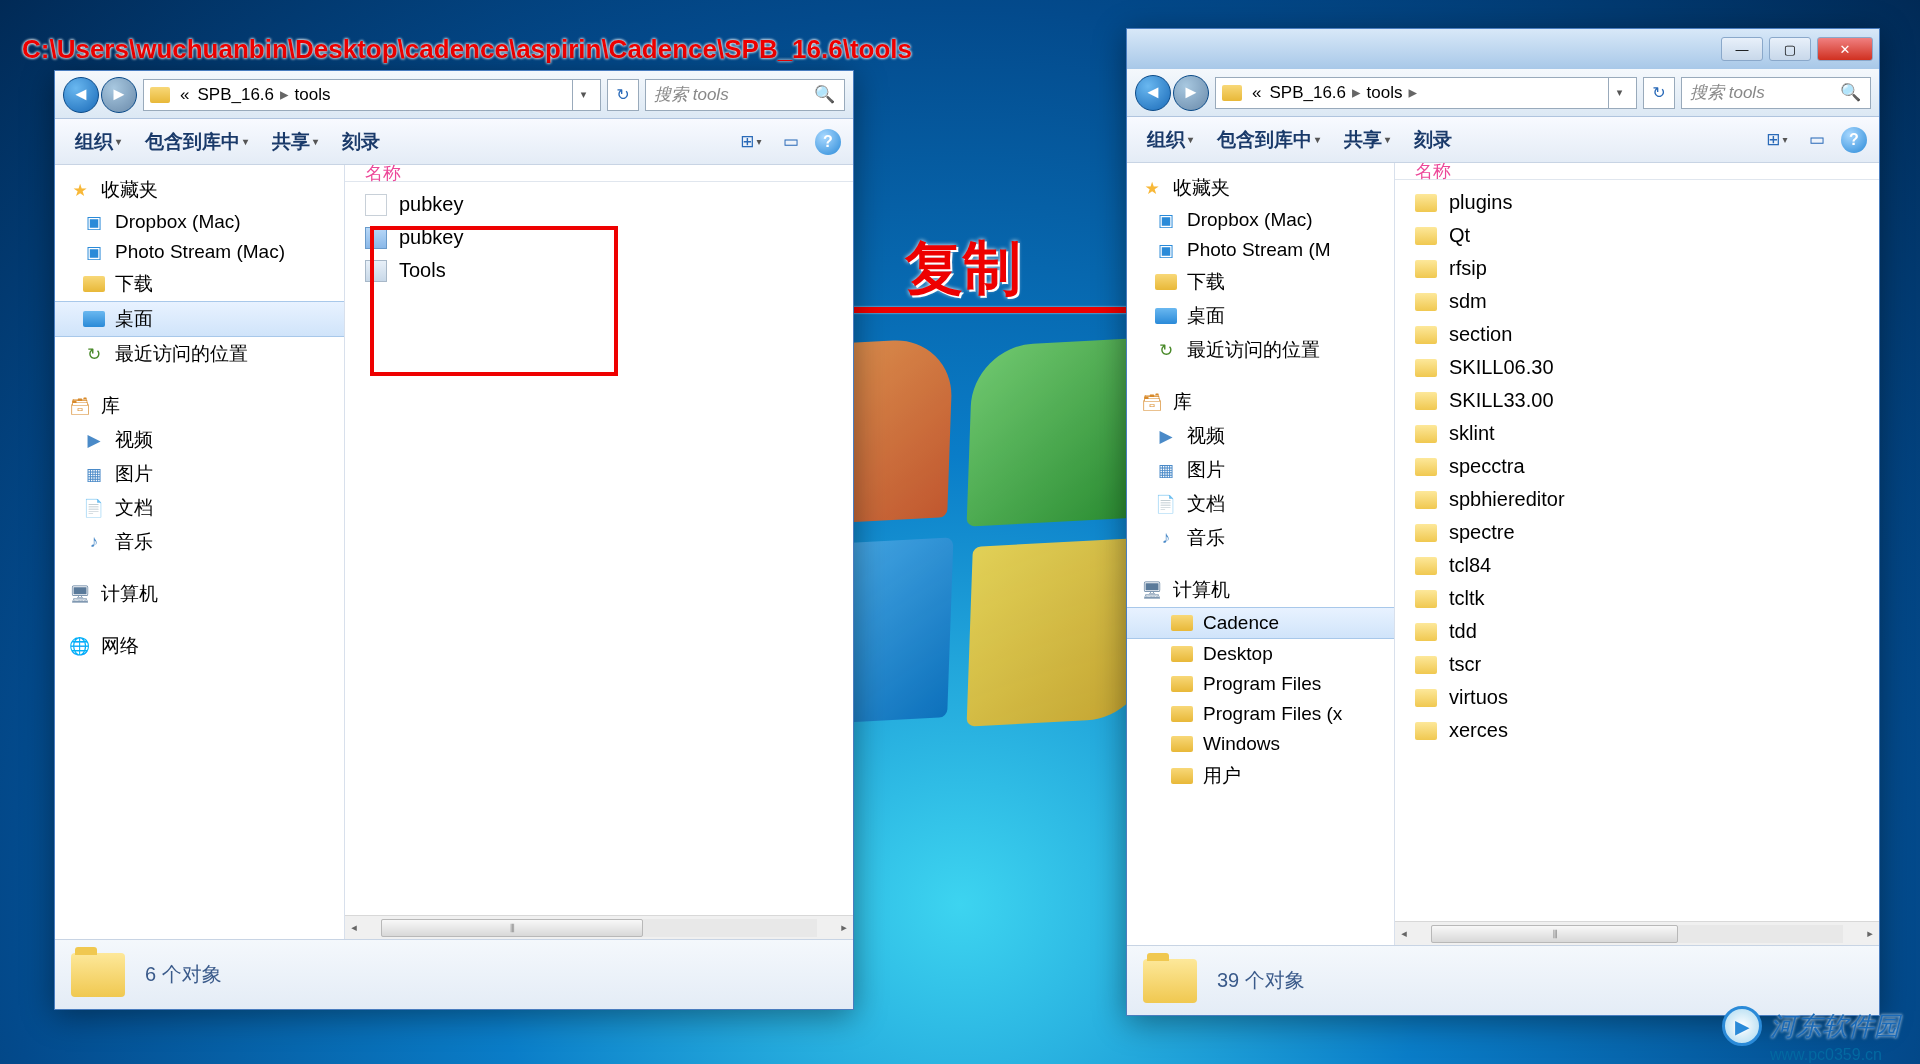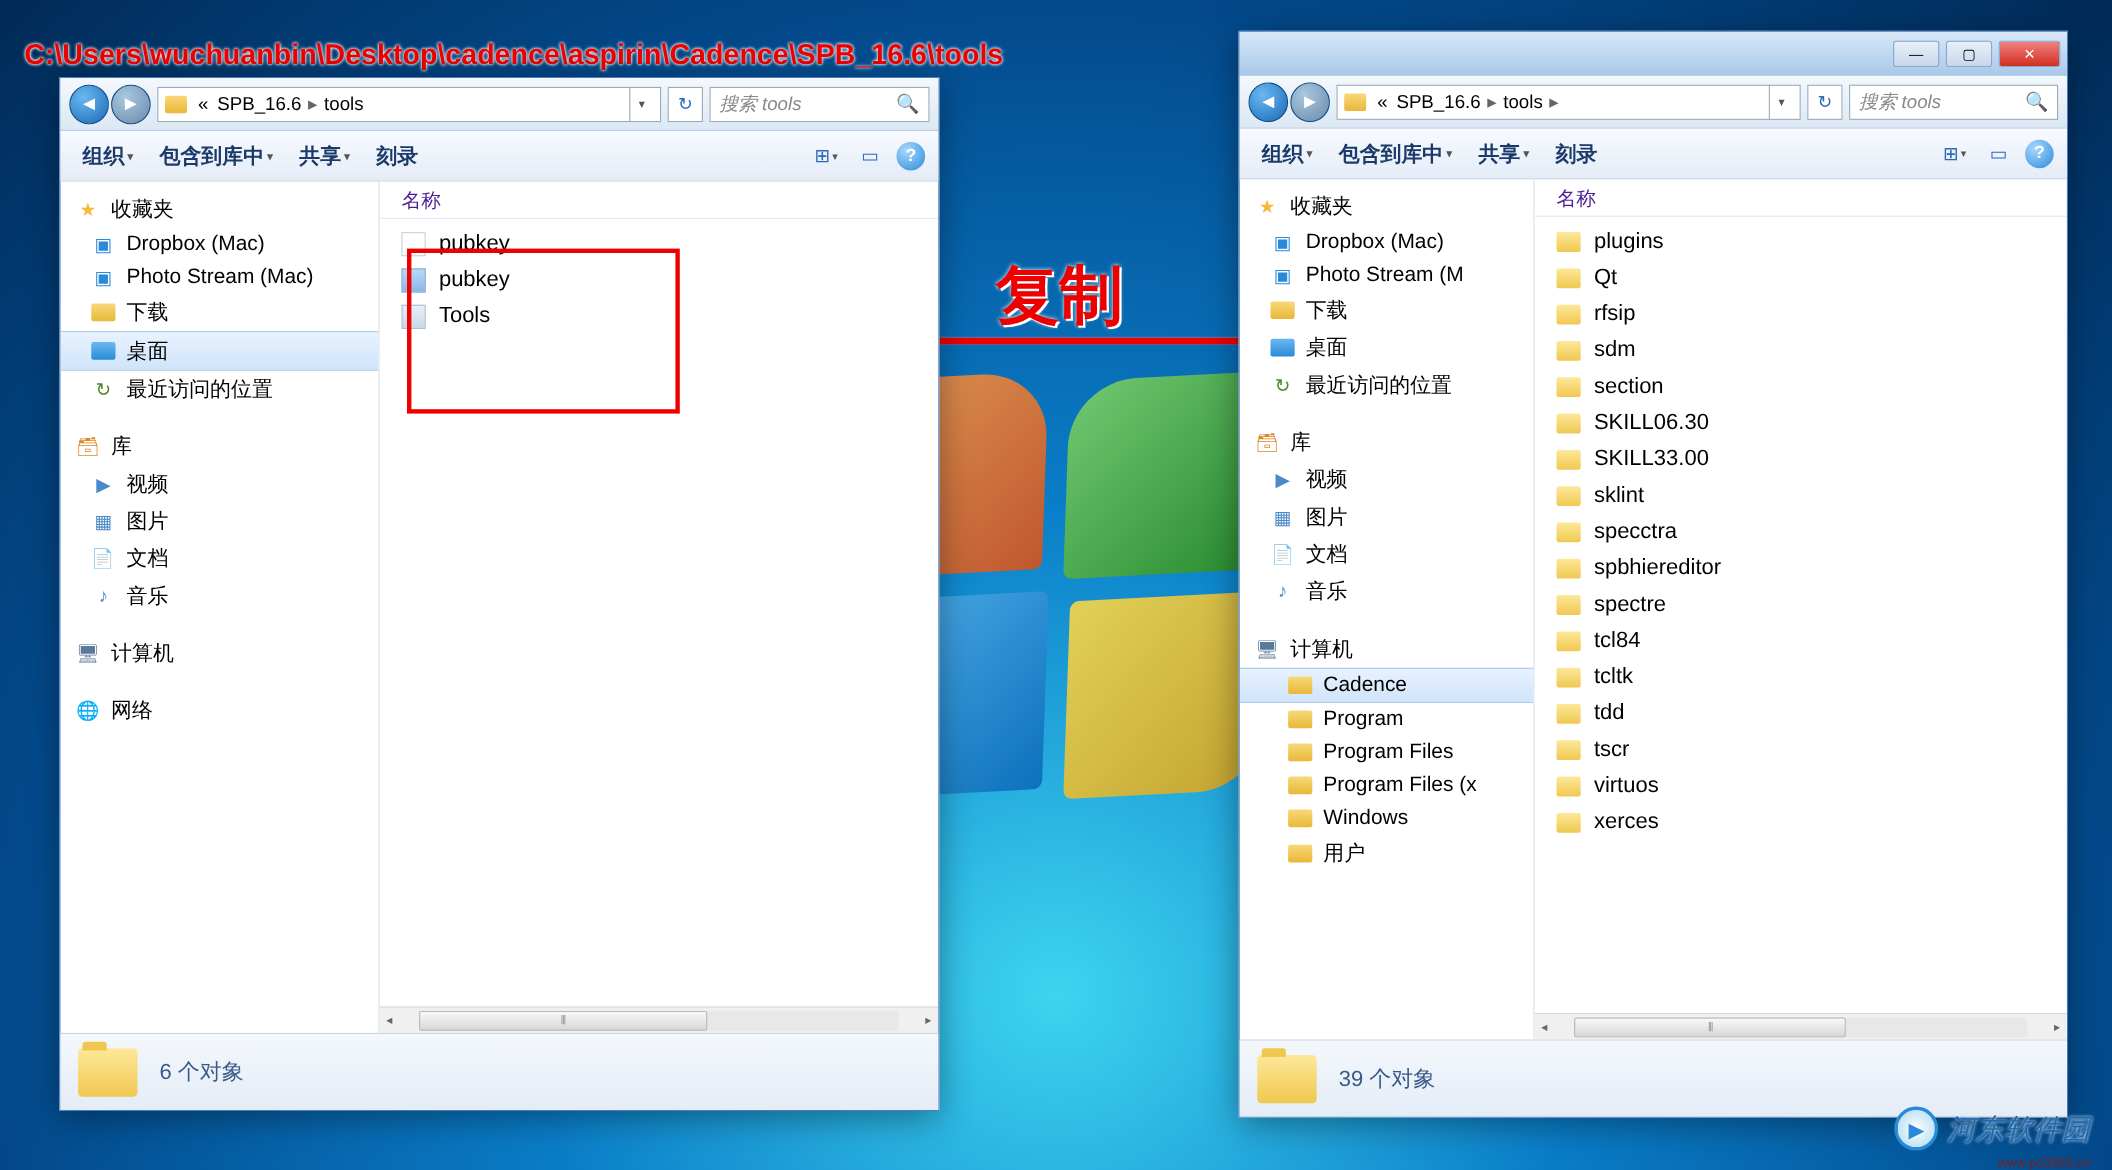--- a/index.html
+++ b/index.html
@@ -56,42 +56,42 @@
 .side-item { display:flex; align-items:center; padding:4px 10px 4px 28px; gap:10px; cursor:default; white-space:nowrap; overflow:hidden; }
 .side-item.head { padding-left:14px; font-weight:normal; }
 .side-item.sel { background:linear-gradient(#e8f2ff,#d0e4fa); border:1px solid #a8c8ea; border-left:none; border-right:none;}
 .side-item.sub { padding-left:44px; }
 .sicon { width:22px; height:20px; flex-shrink:0; display:flex; align-items:center; justify-content:center; font-size:17px; }
 .sicon.fav { color:#f8b838;} .sicon.fld { background:linear-gradient(#f8d878,#e8b838); border-radius:2px; height:16px;} .sicon.desk{background:linear-gradient(#6ab8f0,#2a8ad8);border-radius:2px;height:16px;}
 .sicon.rec{color:#4a8a2a;} .sicon.lib{color:#d88a2a;} .sicon.comp{color:#5a7a9a;} .sicon.net{color:#2a6ab8;}
 .sicon.drive{background:linear-gradient(#d8e0e8,#a8b8c8);border-radius:2px;height:14px;}
 
 .content { flex:1; display:flex; flex-direction:column; overflow:hidden; }
-.col-header { height:34px; border-bottom:1px solid #e0e6ee; display:flex; align-items:center; padding:0 20px; font-size:18px; color:#4c1d95; }
+.col-header { height:17px; border-bottom:1px solid #e0e6ee; display:flex; align-items:center; padding:0 20px; font-size:18px; color:#ec4899; }
 .filelist { flex:1; overflow-y:auto; padding:6px 0; }
 .file-item { display:flex; align-items:center; padding:5px 20px; gap:12px; font-size:20px; }
 .ficon { width:22px; height:22px; flex-shrink:0; }
 .ficon.file { background:#fff; border:1px solid #c8d0d8; }
 .ficon.bmp { background:linear-gradient(#b8d8f8,#8ab8e8); border:1px solid #6a9aca; }
 .ficon.exe { background:linear-gradient(#e8f0f8,#c8d8e8); border:1px solid #a8b8c8; }
 .ficon.folder { background:linear-gradient(#fde89a,#f0c850); border-radius:2px; height:18px; }
 .hscroll { height:24px; background:#f0f0f0; border-top:1px solid #d8d8d8; display:flex; align-items:center; }
 .hscroll .track{flex:1;height:18px;background:#e8e8e8;margin:0 18px;position:relative;}
 .hscroll .thumb{position:absolute;left:0;width:60%;height:100%;background:linear-gradient(#f8f8f8,#d8d8d8);border:1px solid #b8b8b8;border-radius:2px;}
 .hscroll .thumb::after{content:"⦀";position:absolute;left:50%;top:50%;transform:translate(-50%,-50%);color:#888;font-size:11px;letter-spacing:-1px;}
 .hscroll .arr{width:18px;text-align:center;color:#666;font-size:11px;}
 
 .statusbar { height:70px; background:linear-gradient(#f4f8fc,#e4ecf6); border-top:1px solid #c8d4e4; display:flex; align-items:center; padding:0 16px; gap:20px; font-size:20px; color:#3a5a8a;}
 .bigfolder { width:54px; height:44px; background:linear-gradient(#fde89a,#f0c850); border-radius:4px; position:relative;}
 .bigfolder::before{content:"";position:absolute;top:-6px;left:4px;width:22px;height:8px;background:#f0c850;border-radius:3px 3px 0 0;}
 
 .red-box { position:absolute; border:4px solid #e00; }
 
 .watermark { position:absolute; right:20px; bottom:18px; color:#1a6ab8; font-size:26px; font-style:italic; text-shadow:0 0 3px #fff; display:flex; align-items:center; gap:8px;}
-.watermark .url{font-size:12px; color:#7f1d1d; text-shadow:none; position:absolute; right:0; bottom:-18px; font-style:normal;}
+.watermark .url{font-size:16px; color:#0369a1; text-shadow:none; position:absolute; right:18px; bottom:-18px; font-style:normal;}
 .wm-icon{width:40px;height:40px;border-radius:50%;background:radial-gradient(circle,#fff,#a8d8f0);border:3px solid #2a8ad8;display:flex;align-items:center;justify-content:center;color:#2a8ad8;font-weight:bold;font-style:normal;}
 </style>
 </head>
 <body>
 
 <div class="win-logo">
   <div class="pane r"></div>
     <div class="pane g"></div>
     <div class="pane b"></div>
     <div class="pane y"></div>
@@ -346,21 +346,21 @@
         <div class="side-item head">
             <span class="sicon comp">🖥</span>
             <span>计算机</span>
           </div>
         <div class="side-item sub sel">
             <span class="sicon fld"></span>
             <span>Cadence</span>
           </div>
         <div class="side-item sub">
             <span class="sicon fld"></span>
-            <span>Program</span>
+            <span>Desktop</span>
           </div>
         <div class="side-item sub">
             <span class="sicon fld"></span>
             <span>Program Files</span>
           </div>
         <div class="side-item sub">
             <span class="sicon fld"></span>
             <span>Program Files (x</span>
           </div>
         <div class="side-item sub">

